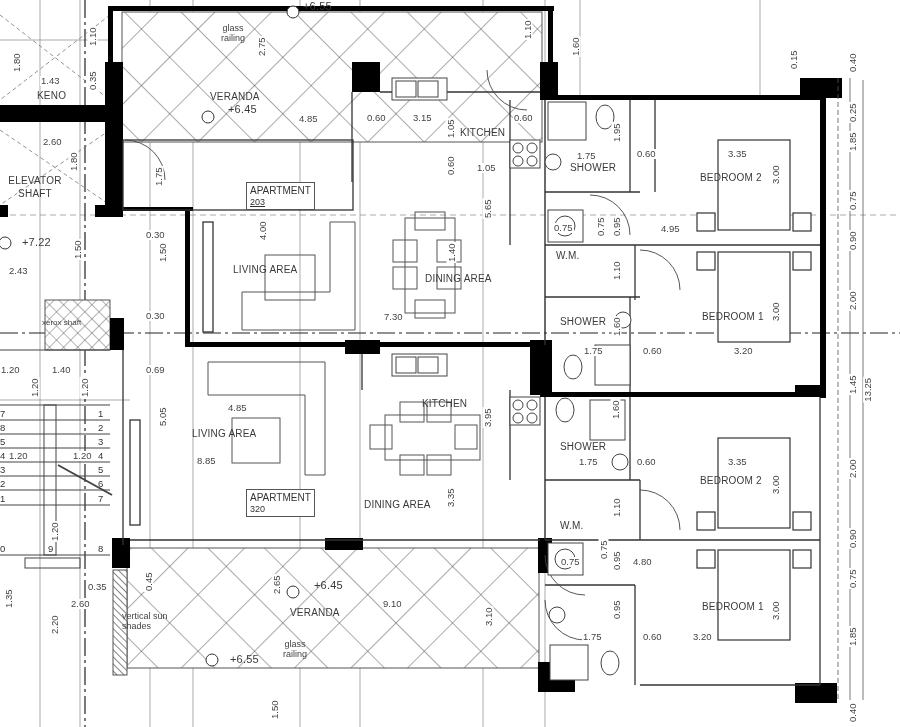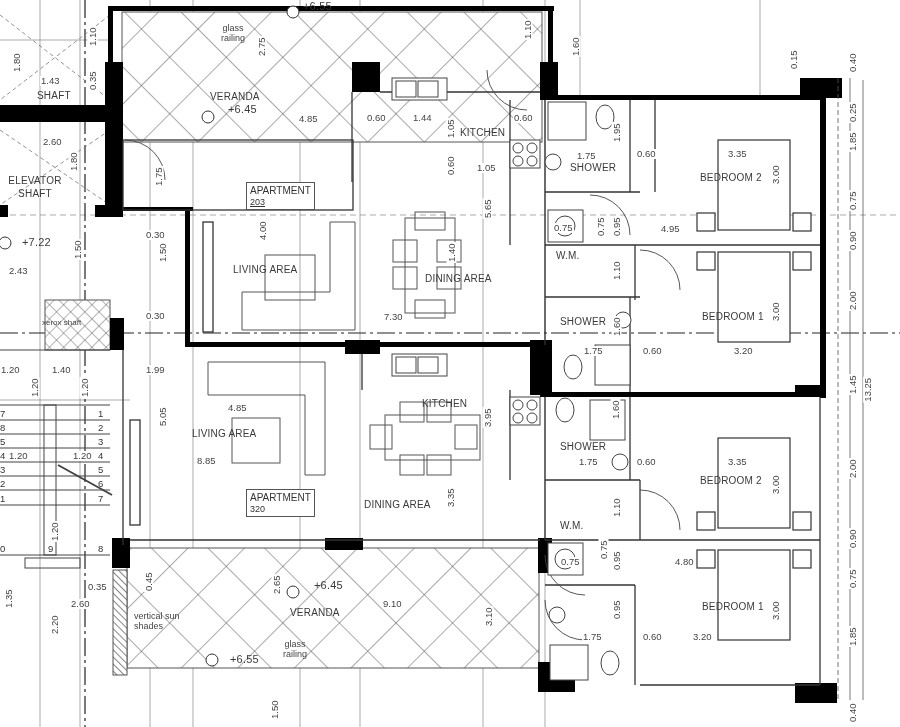--- a/index.html
+++ b/index.html
@@ -245,39 +245,39 @@
     <circle cx="212" cy="660" r="6"></circle>
   </g>
 
   <g stroke="#555" stroke-width="0.8">
     <line x1="850" y1="78" x2="850" y2="700"></line>
     <line x1="863" y1="80" x2="863" y2="700"></line>
     <line x1="838" y1="78" x2="838" y2="700" stroke-dasharray="5 3"></line>
   </g>
 </svg>
 
-<span class="lbl" style="left:37px;top:91px;">SHAFT</span>
+<span class="lbl" style="left:37px;top:91px;">KENO</span>
 <span class="dim" style="left:40px;top:76px;">1.43</span>
 <span class="dim vert" style="left:6px;top:58px;">1.80</span>
 <span class="dim vert" style="left:82px;top:76px;">0.35</span>
 <span class="dim vert" style="left:82px;top:32px;">1.10</span>
 <span class="dim" style="left:42px;top:137px;">2.60</span>
 <span class="dim vert" style="left:63px;top:157px;">1.80</span>
 <span class="lbl" style="left:5px;top:175px;width:60px;white-space:normal;text-align:center;line-height:1.25;"><span>ELEVATOR SHAFT</span></span>
 
 <span class="note" style="left:218px;top:24px;width:30px;white-space:normal;text-align:center;">glass railing</span>
 <span class="lbl" style="left:210px;top:92px;">VERANDA</span>
 <span class="lbl" style="left:228px;top:104px;font-size:11px;">+6.45</span>
 <span class="lbl" style="left:303px;top:1px;font-size:11px;">+6.55</span>
 <span class="dim vert" style="left:251px;top:42px;">2.75</span>
 <span class="dim" style="left:298px;top:114px;">4.85</span>
 <span class="dim vert" style="left:148px;top:172px;">1.75</span>
 
 <span class="dim" style="left:366px;top:113px;">0.60</span>
-<span class="dim" style="left:412px;top:113px;">1.44</span>
+<span class="dim" style="left:412px;top:113px;">3.15</span>
 <span class="dim" style="left:513px;top:113px;">0.60</span>
 <span class="lbl" style="left:460px;top:128px;">KITCHEN</span>
 <span class="dim vert" style="left:440px;top:124px;">1.05</span>
 <span class="dim vert" style="left:440px;top:161px;">0.60</span>
 <span class="dim" style="left:476px;top:163px;">1.05</span>
 <span class="dim vert" style="left:477px;top:204px;">5.65</span>
 <span class="dim vert" style="left:517px;top:25px;">1.10</span>
 <span class="dim vert" style="left:565px;top:42px;">1.60</span>
 <span class="dim vert" style="left:783px;top:55px;">0.15</span>
 
@@ -321,21 +321,21 @@
 <span class="dim vert" style="left:765px;top:307px;">3.00</span>
 <span class="dim" style="left:733px;top:346px;">3.20</span>
 
 <span class="dim" style="left:0px;top:365px;">1.20</span>
 <span class="dim" style="left:51px;top:365px;">1.40</span>
 <span class="dim vert" style="left:24px;top:383px;">1.20</span>
 <span class="dim vert" style="left:74px;top:383px;">1.20</span>
 <span class="dim" style="left:8px;top:451px;">1.20</span>
 <span class="dim" style="left:72px;top:451px;">1.20</span>
 <span class="dim vert" style="left:44px;top:527px;">1.20</span>
-<span class="dim" style="left:145px;top:365px;">1.99</span>
+<span class="dim" style="left:145px;top:365px;">0.69</span>
 
 <div>
   <span class="stair" style="left:98px;top:409px;">1</span>
   <span class="stair" style="left:98px;top:423px;">2</span>
   <span class="stair" style="left:98px;top:437px;">3</span>
   <span class="stair" style="left:98px;top:451px;">4</span>
   <span class="stair" style="left:98px;top:465px;">5</span>
   <span class="stair" style="left:98px;top:479px;">6</span>
   <span class="stair" style="left:98px;top:494px;">7</span>
   <span class="stair" style="left:98px;top:544px;">8</span>
@@ -370,35 +370,35 @@
 <span class="dim" style="left:578px;top:457px;">1.75</span>
 <span class="dim" style="left:636px;top:457px;">0.60</span>
 <span class="dim" style="left:727px;top:457px;">3.35</span>
 <span class="lbl" style="left:700px;top:476px;">BEDROOM 2</span>
 <span class="dim vert" style="left:765px;top:480px;">3.00</span>
 <span class="dim vert" style="left:606px;top:503px;">1.10</span>
 <span class="lbl" style="left:560px;top:521px;">W.M.</span>
 <span class="dim" style="left:560px;top:557px;">0.75</span>
 <span class="dim vert" style="left:593px;top:545px;">0.75</span>
 <span class="dim vert" style="left:606px;top:556px;">0.95</span>
-<span class="dim" style="left:674px;top:557px;">4.80</span>
+<span class="dim" style="left:632px;top:557px;">4.80</span>
 <span class="lbl" style="left:702px;top:602px;">BEDROOM 1</span>
 <span class="dim vert" style="left:765px;top:606px;">3.00</span>
 <span class="dim vert" style="left:606px;top:605px;">0.95</span>
 <span class="dim" style="left:582px;top:632px;">1.75</span>
 <span class="dim" style="left:642px;top:632px;">0.60</span>
 <span class="dim" style="left:692px;top:632px;">3.20</span>
 
 <span class="lbl" style="left:314px;top:580px;font-size:11px;">+6.45</span>
 <span class="lbl" style="left:290px;top:608px;">VERANDA</span>
 <span class="dim" style="left:382px;top:599px;">9.10</span>
 <span class="dim vert" style="left:478px;top:612px;">3.10</span>
 <span class="dim vert" style="left:266px;top:580px;">2.65</span>
 <span class="dim vert" style="left:138px;top:577px;">0.45</span>
-<span class="note" style="left:134px;top:612px;width:55px;white-space:normal;">vertical sun shades</span>
+<span class="note" style="left:122px;top:612px;width:55px;white-space:normal;">vertical sun shades</span>
 <span class="note" style="left:280px;top:640px;width:30px;white-space:normal;text-align:center;">glass railing</span>
 <span class="lbl" style="left:230px;top:654px;font-size:11px;">+6.55</span>
 <span class="dim vert" style="left:264px;top:705px;">1.50</span>
 
 <span class="dim" style="left:87px;top:582px;">0.35</span>
 <span class="dim" style="left:70px;top:599px;">2.60</span>
 <span class="dim vert" style="left:-2px;top:594px;">1.35</span>
 <span class="dim vert" style="left:44px;top:620px;">2.20</span>
 
 <div>

